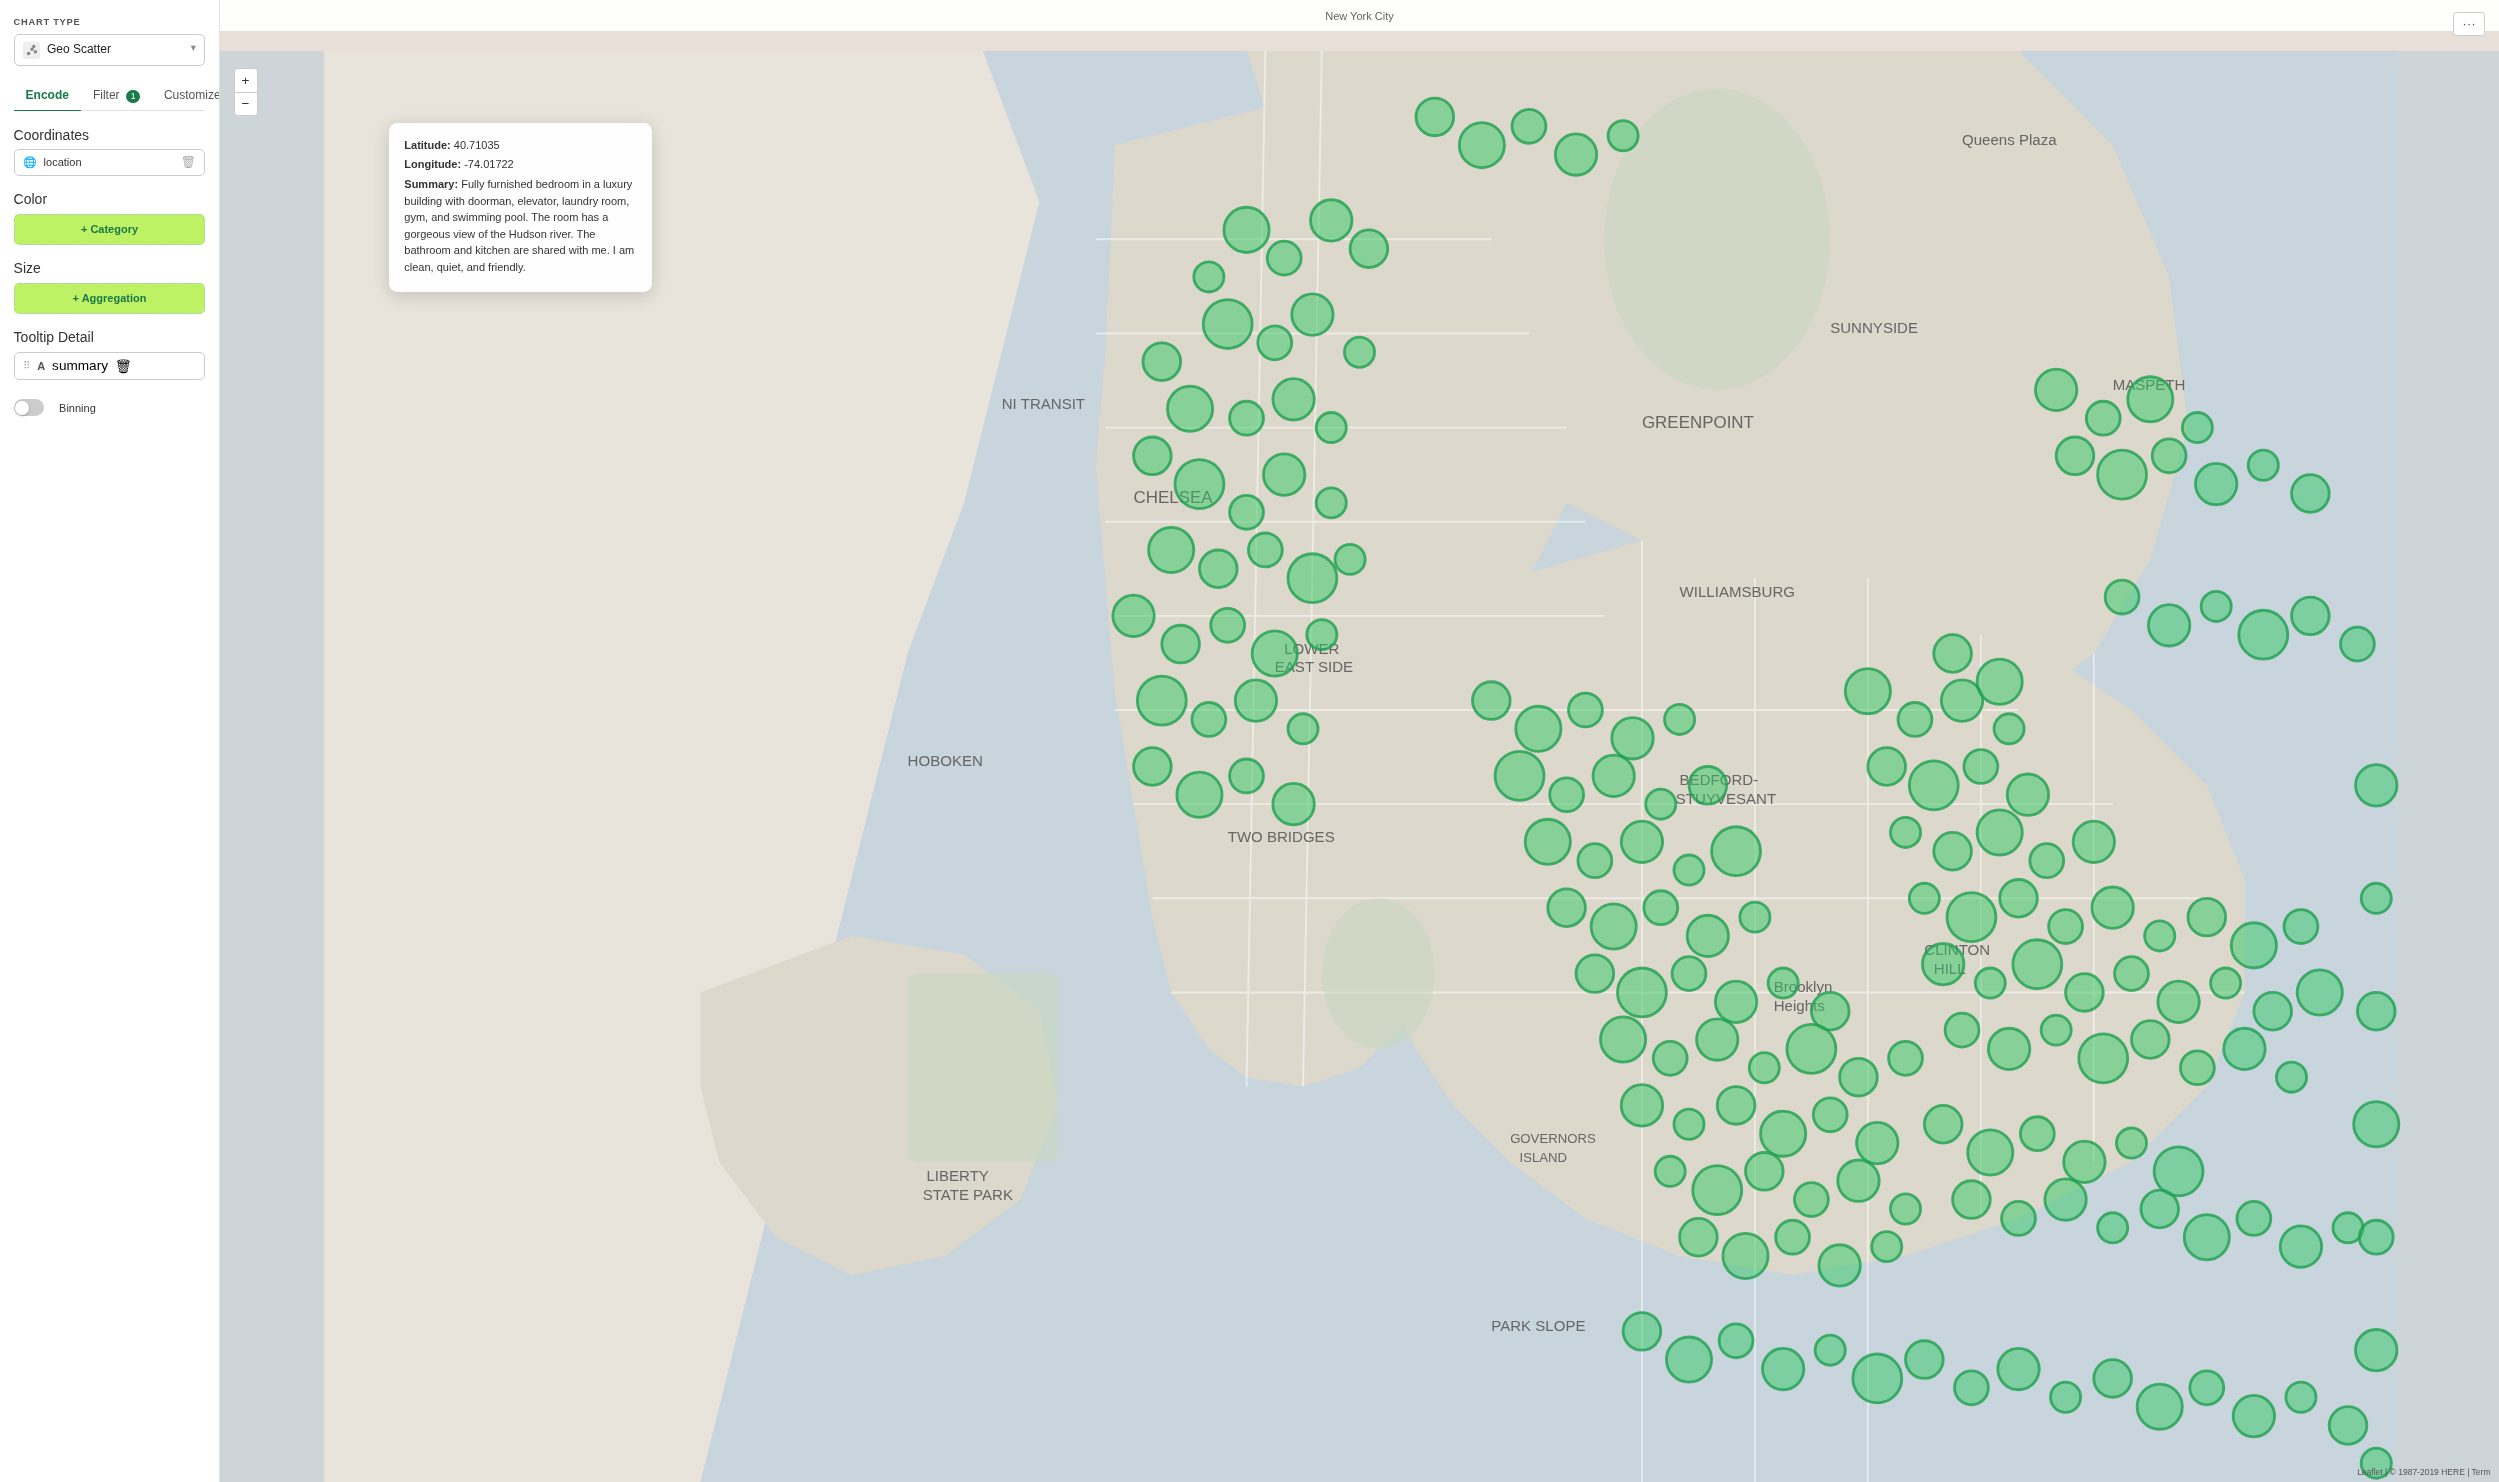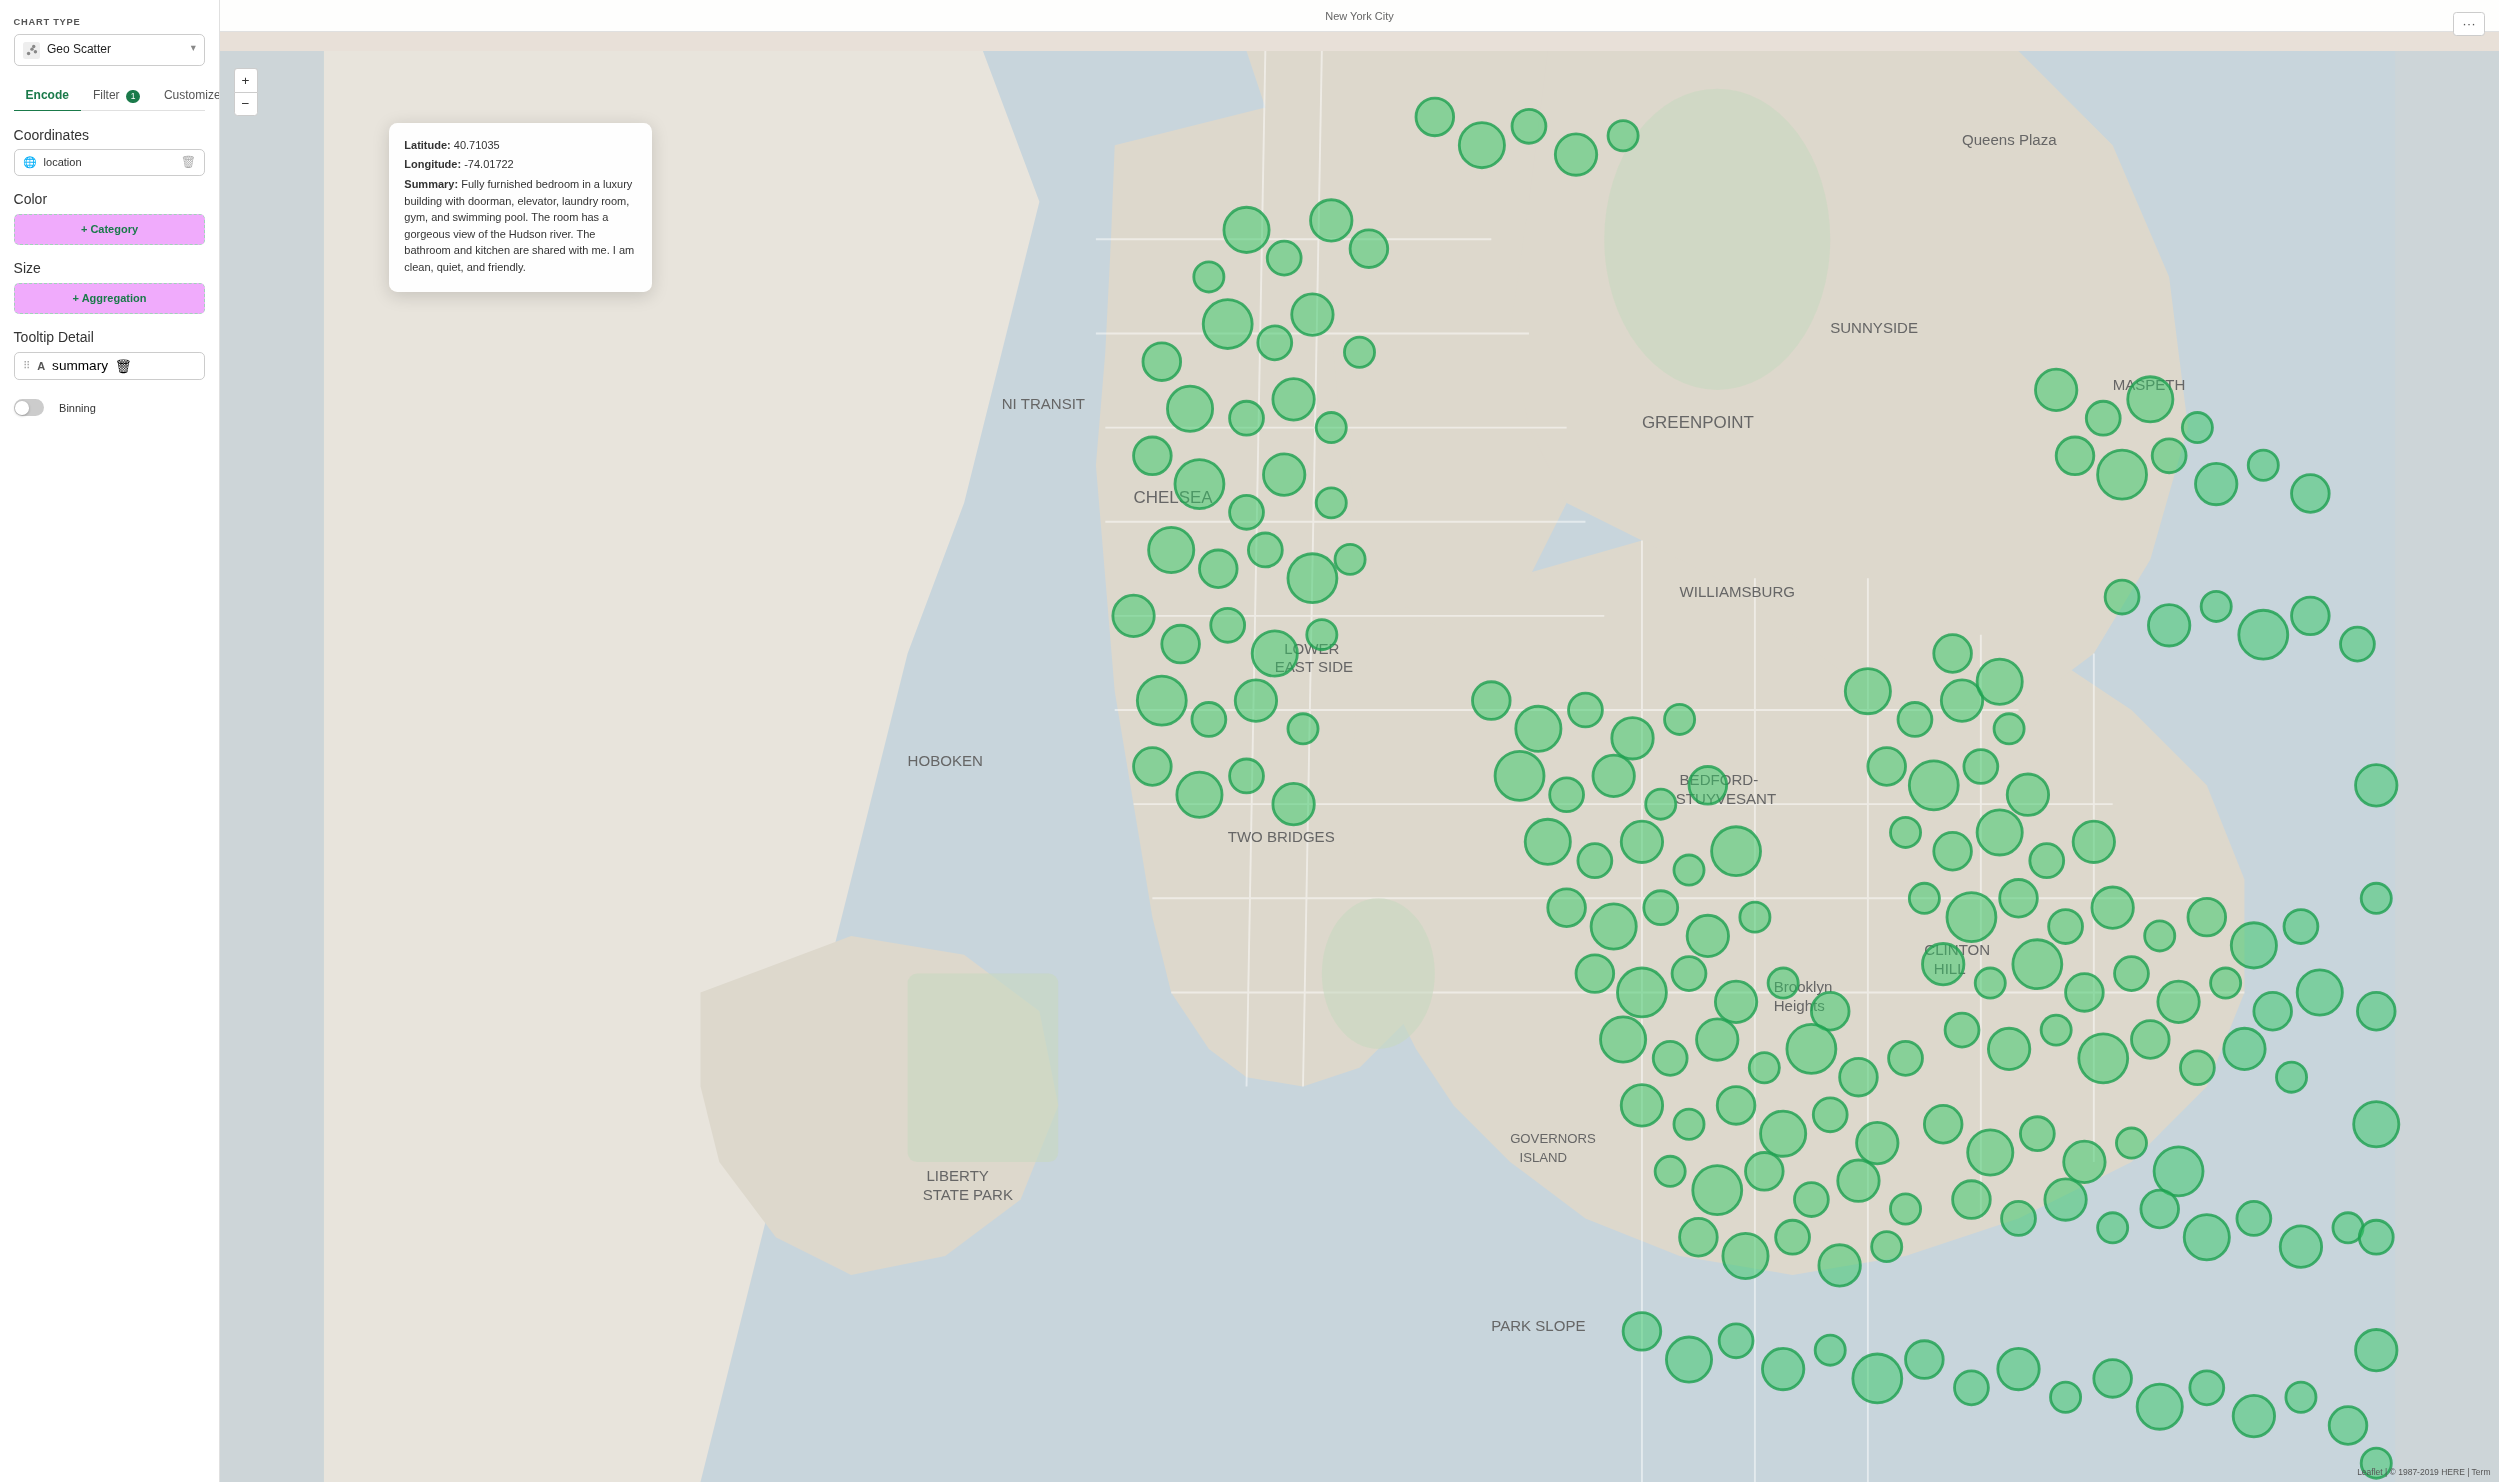--- a/index.html
+++ b/index.html
@@ -131,21 +131,21 @@
       display: flex;
       align-items: center;
       justify-content: center;
       border: 1.7px dashed #a0d4b8;
       border-radius: 5.1px;
       padding: 8.5px;
       color: #1a7a4a;
       font-size: 11px;
       font-weight: 600;
       cursor: pointer;
-      background: #f0abfc;
+      background: #bef264;
       gap: 3.4px;
     }
 
     .tooltip-field-row {
       display: flex;
       align-items: center;
       border: 0.8px solid #ccc;
       border-radius: 5.1px;
       padding: 5.1px 8.5px;
       gap: 6.8px;

